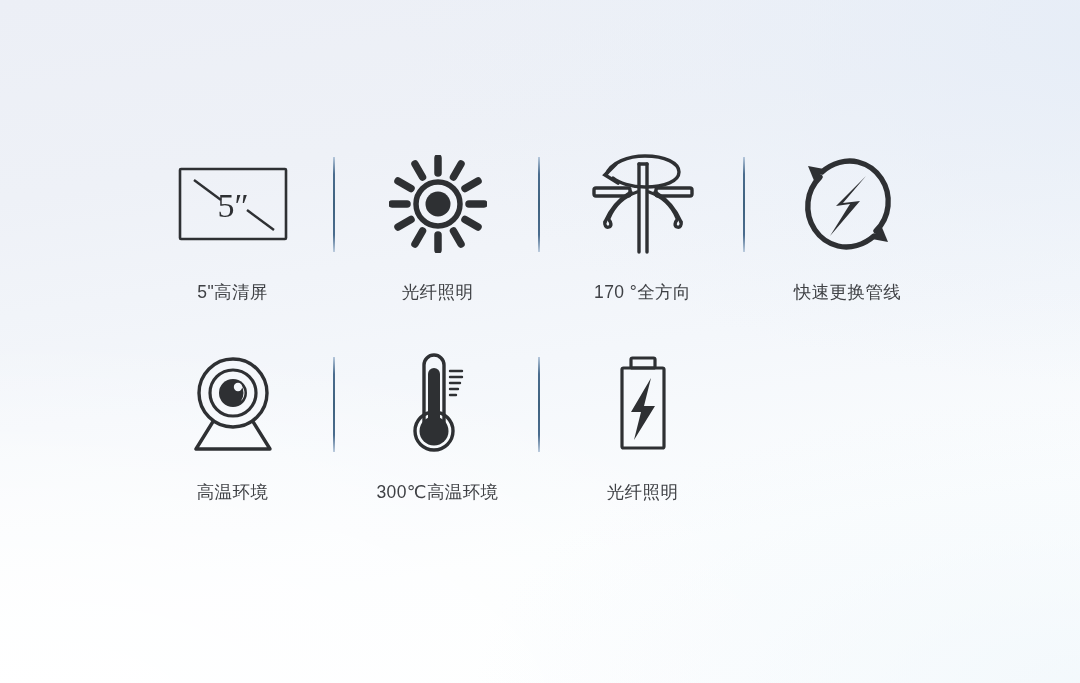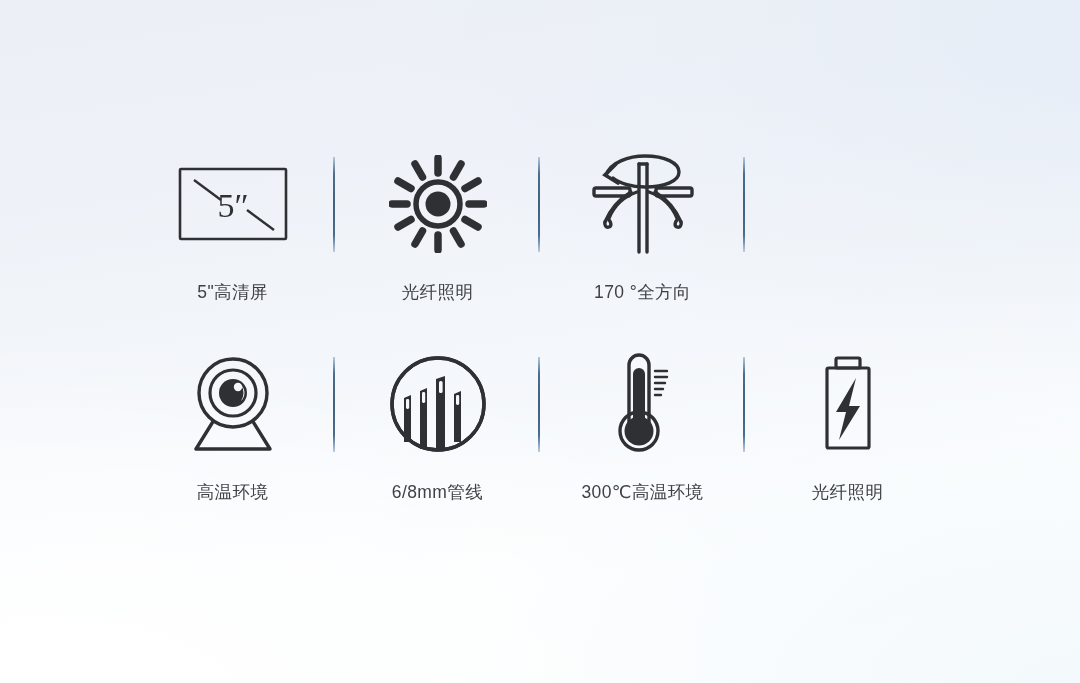--- a/index.html
+++ b/index.html
@@ -159,60 +159,53 @@
           <path d="M18 70 C17 73 19 76 22 75 C25 74 24 70 22 68"></path>
 
           <path d="M62 40 C74 44 84 52 90 66"></path>
           <path d="M68 40 C78 46 88 56 94 70"></path>
           <path d="M94 70 C95 73 93 76 90 75 C87 74 88 70 90 68"></path>
         </svg>
       </div>
       <div class="feature-label">170 °全方向</div>
     </div>
 
+    <div class="feature-cell">
+      <div class="icon-slot">
+        <svg width="104" height="100" viewBox="0 0 104 100" fill="none">
+
+          <path d="M26 18 C36 9 50 5 62 8 C82 13 94 32 92 52 C91 62 87 70 80 77" stroke="#2e3033" stroke-width="5.4" fill="none" stroke-linecap="round"></path>
+          <path d="M12 12 L28 15 L19 29 Z" fill="#2e3033"></path>
+
+          <path d="M78 82 C68 91 54 95 42 92 C22 87 10 68 12 48 C13 38 17 30 24 23" stroke="#2e3033" stroke-width="5.4" fill="none" stroke-linecap="round"></path>
+          <path d="M92 88 L76 85 L85 71 Z" fill="#2e3033"></path>
+
+          <path d="M70 22 L40 52 L54 50 L34 82 L64 47 L47 49 Z" fill="#2e3033"></path>
+        </svg>
+      </div>
+      <div class="feature-label">快速更换管线</div>
+    </div>
   </div>
 
   <div class="feature-row">
 
     <div class="feature-cell has-divider">
       <div class="icon-slot">
         <svg width="98" height="100" viewBox="0 0 98 100" fill="none">
           <circle cx="49" cy="39" r="34" stroke="#2e3033" stroke-width="3.4" fill="none"></circle>
           <circle cx="49" cy="39" r="23" stroke="#2e3033" stroke-width="3.2" fill="none"></circle>
           <circle cx="49" cy="39" r="14" fill="#2e3033"></circle>
           <path d="M57 31 A11 11 0 0 1 57 47 A14 14 0 0 0 57 31 Z" fill="#fafcff"></path>
           <circle cx="54" cy="33" r="4.2" fill="#f4f7fb"></circle>
           <path d="M30 66 L12 95 L86 95 L68 66" stroke="#2e3033" stroke-width="3.4" stroke-linejoin="round" fill="none"></path>
         </svg>
       </div>
       <div class="feature-label">高温环境</div>
     </div>
 
-    <div class="feature-cell has-divider">
-      <div class="icon-slot">
-        <svg width="100" height="100" viewBox="0 0 100 100" fill="none">
-          <circle cx="50" cy="50" r="46" stroke="#2e3033" stroke-width="3.4" fill="none"></circle>
-
-          <g fill="#2e3033">
-            <path d="M16 44 L23 41 L23 88 L16 88 Z"></path>
-            <path d="M32 37 L39 34 L39 95 L32 95 Z"></path>
-            <path d="M48 25 L57 22 L57 96 L48 96 Z"></path>
-            <path d="M66 40 L73 37 L73 88 L66 88 Z"></path>
-          </g>
-          <g fill="#f4f7fb">
-            <rect x="18" y="45" width="3.2" height="10" rx="1.4"></rect>
-            <rect x="34" y="38" width="3.2" height="11" rx="1.4"></rect>
-            <rect x="51" y="27" width="3.6" height="12" rx="1.6"></rect>
-            <rect x="68" y="41" width="3.2" height="10" rx="1.4"></rect>
-          </g>
-          <circle cx="50" cy="50" r="46" stroke="#2e3033" stroke-width="3.4" fill="none"></circle>
-        </svg>
-      </div>
-      <div class="feature-label">6/8mm管线</div>
-    </div>
 
     <div class="feature-cell has-divider">
       <div class="icon-slot">
         <svg width="72" height="104" viewBox="0 0 72 104" fill="none">
 
           <path d="M22 74 L22 13 A10 10 0 0 1 42 13 L42 74" stroke="#2e3033" stroke-width="3.4" fill="none"></path>
           <circle cx="32" cy="79" r="19" stroke="#2e3033" stroke-width="3.4" fill="none"></circle>
 
           <circle cx="32" cy="79" r="14.5" fill="#2e3033"></circle>
           <path d="M26 74 L26 22 A6 6 0 0 1 38 22 L38 74 Z" fill="#2e3033"></path>

